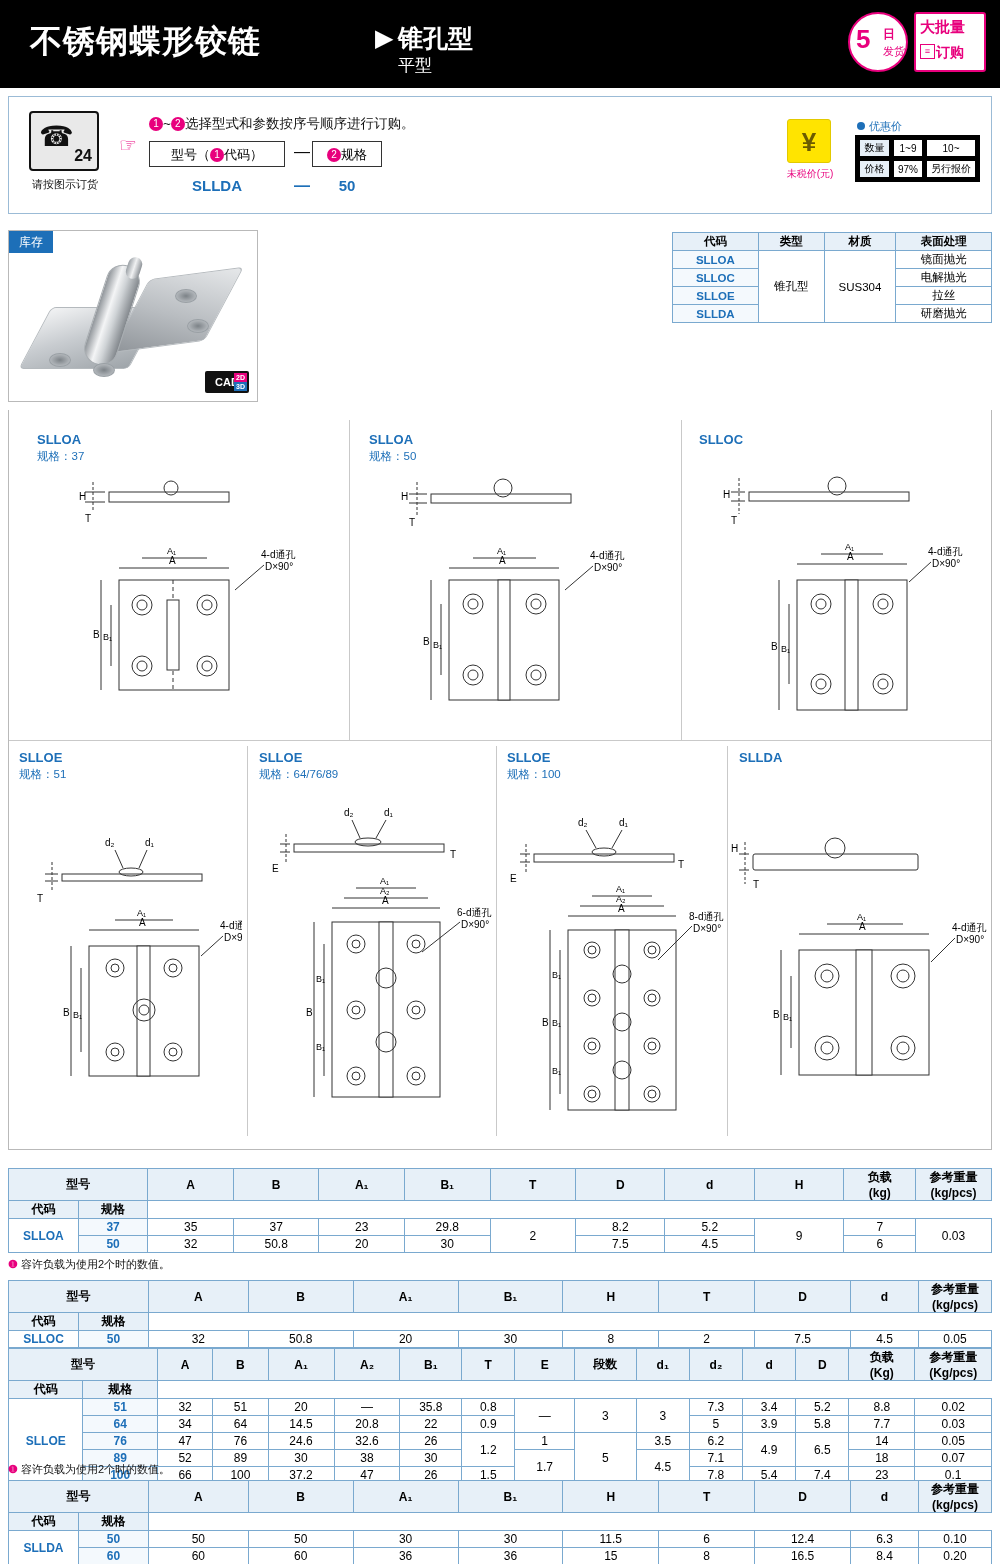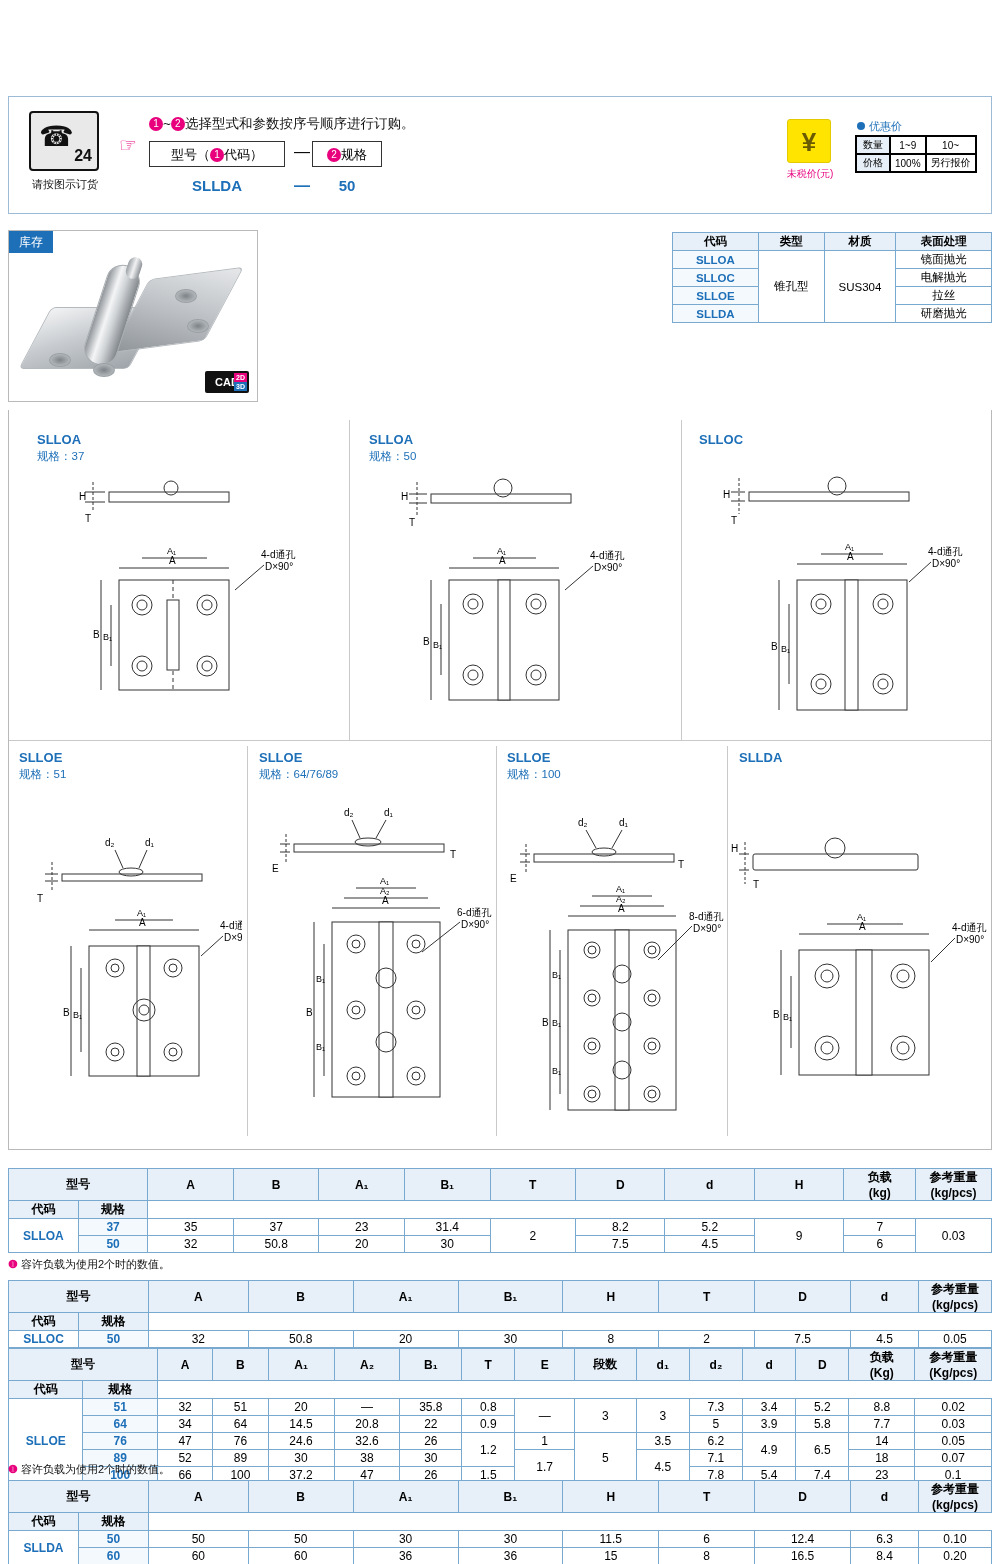--- a/index.html
+++ b/index.html
@@ -97,21 +97,21 @@
     text-align:center; line-height:44px; font-size:26px; font-weight:bold; color:#6b5b00;
   }
   .yen-cap { position:absolute; left:766px; top:70px; width:70px; text-align:center;
     font-size:10px; color:#e8007d; }
   .price-title { position:absolute; left:848px; top:22px; font-size:11px; color:#1d6fb8; }
   .price-title .dot { display:inline-block; width:8px;height:8px;border-radius:50%;
     background:#1d6fb8; margin-right:4px; }
   .ptable {
     position:absolute; left:846px; top:38px; border-collapse:collapse; font-size:10px;
   }
-  .ptable td { border:2px solid #000000; padding:1px 4px; text-align:center; height:16px;}
+  .ptable td { border:5px solid #000000; padding:1px 4px; text-align:center; height:16px;}
   .ptable td.h { background:#e7f0f8; width:34px; }
 
   
   .photo-box {
     position:absolute; left:8px; top:230px; width:250px; height:172px;
     border:1px solid #b9b9b9; background:#fff; overflow:hidden;
   }
   .stock-tag {
     position:absolute; left:0; top:0; width:44px; height:22px; background:#1d6fb8;
     color:#fff; font-size:12px; text-align:center; line-height:22px; z-index:5;
@@ -186,20 +186,37 @@
   .stbl td.code { color:#1d6fb8; font-weight:bold; }
   .stbl td.spec { color:#1d6fb8; font-weight:bold; background:#f4f9fd; }
   .note { position:absolute; font-size:11px; color:#111;text-align:center; }
   .note .mk { color:#e8007d; font-weight:bold; }
 </style>
 </head>
 <body>
 
 <div class="page">
 
+  <div class="header">
+    <div class="title-cn">不锈钢蝶形铰链</div>
+    <div class="arrow">▶</div>
+    <div class="sub1">锥孔型</div>
+    <div class="sub2">平型</div>
+
+    <div class="badge-5day">
+      <span class="b1">5</span>
+      <span class="b2">日</span>
+      <span class="b3">发货</span>
+    </div>
+    <div class="badge-bulk">
+      <span class="t1">大批量</span>
+      <span class="bx">≡</span>
+      <span class="t2">订购</span>
+    </div>
+  </div>
 
   <div class="orderbar">
     <div class="phone-icon">
       <span class="ph">☎</span>
       <span class="p24">24</span>
     </div>
     <div class="phone-cap">请按图示订货</div>
     <div class="hand">☞</div>
 
     <div class="order-note">
@@ -225,21 +242,21 @@
     </div>
     <table class="ptable">
       <tbody>
           <tr>
         <td class="h">数量</td>
         <td>1~9</td>
         <td>10~</td>
       </tr>
       <tr>
         <td class="h">价格</td>
-        <td>100%</td>
+        <td>97%</td>
         <td>另行报价</td>
       </tr>
     </tbody>
       </table>
   </div>
 
   <div class="photo-box">
     <div class="stock-tag">库存</div>
     <div class="hinge">
       <div class="leafL"></div>
@@ -625,21 +642,21 @@
       <th style="width:70px">代码</th>
       <th style="width:70px">规格</th>
       <th colspan="10" style="border:none; background:#fff;"></th>
     </tr>
     <tr>
       <td class="code" rowspan="2">SLLOA</td>
       <td class="spec">37</td>
       <td>35</td>
       <td>37</td>
       <td>23</td>
-      <td>31.4</td>
+      <td>29.8</td>
       <td rowspan="2">2</td>
       <td>8.2</td>
       <td>5.2</td>
       <td rowspan="2">9</td>
       <td>7</td>
       <td rowspan="2">0.03</td>
     </tr>
     <tr>
       <td class="spec">50</td>
       <td>32</td>

